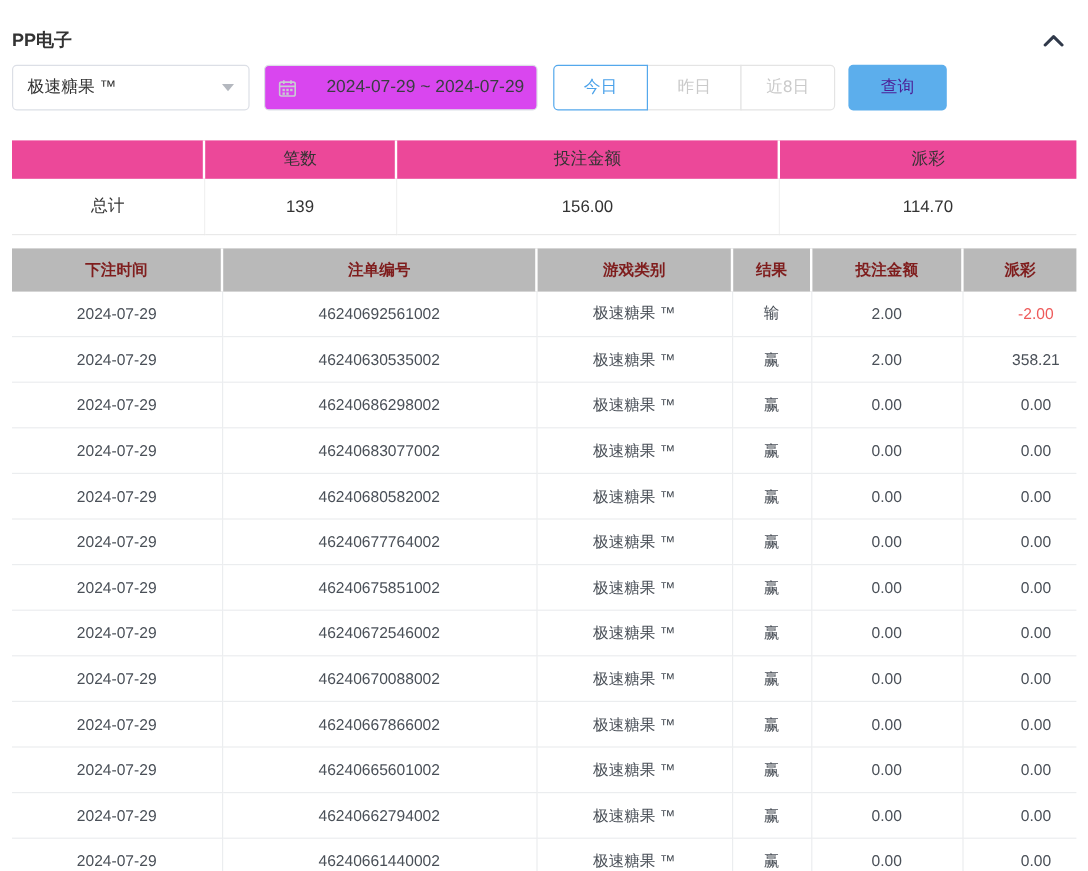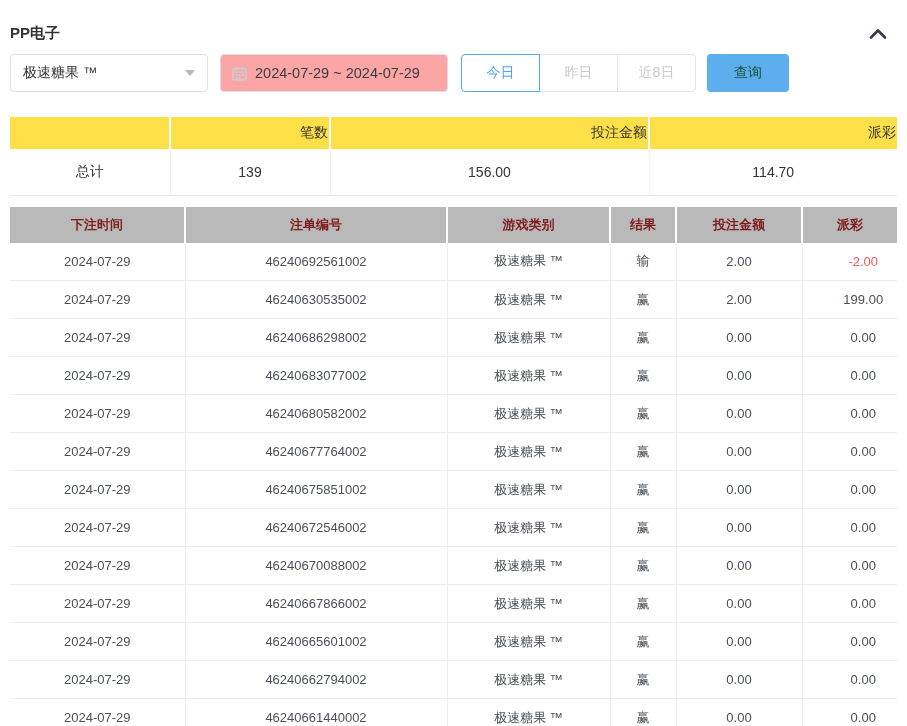--- a/index.html
+++ b/index.html
@@ -33,53 +33,53 @@
   }
   .select-box .select-value { font-size: 14px; color: #333; }
   .select-caret {
     width: 0; height: 0;
     border-left: 5px solid transparent; border-right: 5px solid transparent;
     border-top: 6px solid #b4b8bf;
   }
   .date-box {
     margin-left: 12px; width: 228px; height: 38px;
     border: 1px solid #dcdfe6; border-radius: 4px;
-    display: flex; align-items: center; gap: 8px;
-    padding: 0 11px; background: #fca5a5; cursor: pointer;
+    display: flex; align-items: center; gap: 25px;
+    padding: 0 11px; background: #d946ef; cursor: pointer;
   }
   .date-box .date-value { font-size: 14.5px; color: #3a3d42; white-space: nowrap; }
   .cal-icon { flex: 0 0 auto; display: flex; }
 
   .btn-group { display: flex; margin-left: 10px; }
   .qbtn {
     height: 38px; width: 79px;
     background: #fff; border: 1px solid #e4e4e4;
     color: #cacaca; font-size: 14px;
     display: flex; align-items: center; justify-content: center;
     cursor: pointer; margin-left: -1px; position: relative;
     font-family: inherit;
   }
   .qbtn:first-child { border-radius: 4px 0 0 4px; margin-left: 3px; }
   .qbtn:last-child  { border-radius: 0 4px 4px 0; }
   .qbtn.active { border-color: #54a8ec; color: #4ba2ea; z-index: 2; }
 
   .query-btn {
     margin-left: 11px; width: 82px; height: 38px;
-    background: #5caeec; color: #14532d;
+    background: #5caeec; color: #4c1d95;
     border: none; border-radius: 4px;
     font-size: 14px; cursor: pointer; font-family: inherit;
   }
 
   
   table { border-collapse: collapse; table-layout: fixed; width: 887px; }
   .summary-table { margin-top: 25px; }
   .summary-table th {
-    background: #fde047; height: 32px;
+    background: #ec4899; height: 32px;
     font-size: 14px; font-weight: normal; color: #333;
-    text-align: right; border-right: 2px solid #fff;
+    text-align: center; border-right: 2px solid #fff;
   }
   .summary-table th:last-child { border-right: none; }
   .summary-table td {
     height: 46px; text-align: center;
     font-size: 14px; color: #333;
     border-bottom: 1px solid #e9e9e9;
     border-right: 1px solid #f1f1f1;
   }
   .summary-table td:last-child { border-right: none; }
 
@@ -201,21 +201,21 @@
           <td>输</td>
           <td>2.00</td>
           <td class="neg">-2.00</td>
         </tr>
         <tr>
           <td>2024-07-29</td>
           <td>46240630535002</td>
           <td>极速糖果 ™</td>
           <td>赢</td>
           <td>2.00</td>
-          <td>199.00</td>
+          <td>358.21</td>
         </tr>
         <tr>
           <td>2024-07-29</td>
           <td>46240686298002</td>
           <td>极速糖果 ™</td>
           <td>赢</td>
           <td>0.00</td>
           <td>0.00</td>
         </tr>
         <tr>

